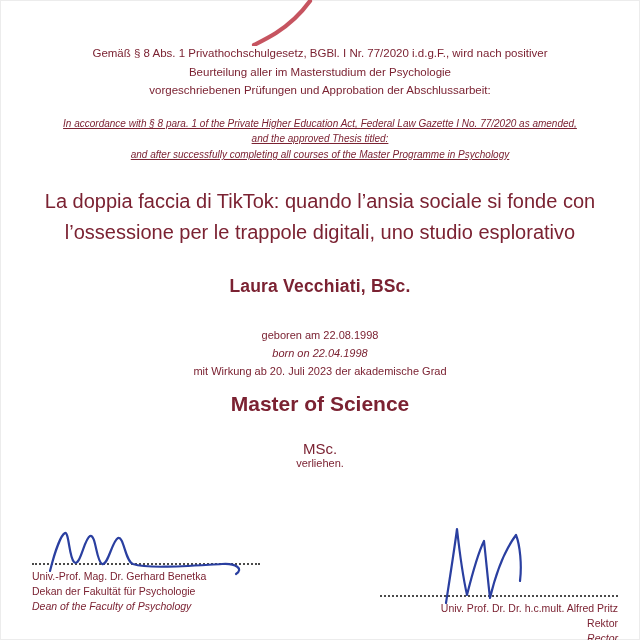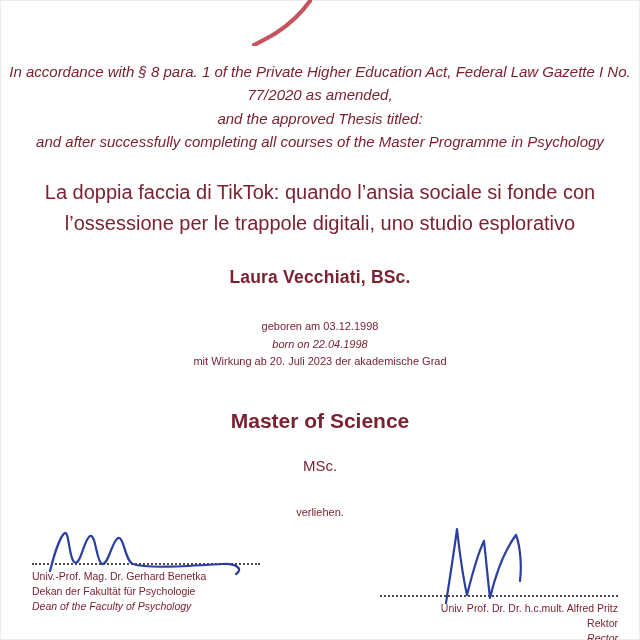--- a/index.html
+++ b/index.html
@@ -9,32 +9,32 @@
     background:#ffffff;
     font-family:"Liberation Sans",sans-serif;
     color:#7b2232;
     overflow:hidden;
     box-shadow:inset 0 0 0 1px #ececec;
   }
   .flourish{position:absolute;top:0;left:246px;}
   .content{padding-top:44px;text-align:center;}
   .small{font-size:11.5px;line-height:1.62;}
   .italic{font-style:italic;}
-  .legal-en{font-size:15px;line-height:1.55;margin-top:16px;}
+  .legal-en{font-size:10px;line-height:1.55;margin-top:16px;text-decoration:underline;}
   .legal-de{margin:0 20px;}
   .thesis{
     font-size:20px;line-height:1.55;
     max-width:575px;margin:24px auto 0 auto;
   }
   .grad-name{font-size:17.5px;font-weight:bold;margin-top:28px;letter-spacing:.2px;}
   .born{margin-top:30px;font-size:11px;line-height:1.6;}
   .award{font-size:11px;line-height:1.6;}
-  .degree{font-size:21px;font-weight:bold;margin-top:38px;}
+  .degree{font-size:21px;font-weight:bold;margin-top:12px;}
   .msc{font-size:15px;margin-top:24px;}
-  .conferred{font-size:11px;margin-top:32px;}
+  .conferred{font-size:11px;}
   .signatures{
     position:absolute;left:0;right:0;bottom:-6px;
     display:flex;justify-content:space-between;
     padding:0 22px 0 32px;
   }
   .sig-block{font-size:10.5px;line-height:1.42;color:#7b2232;}
   .sig-left{width:240px;text-align:left;}
   .sig-right{width:245px;text-align:right;}
   .sig-svg{display:block;}
   .sig-left .sig-svg{margin:0 0 -14px 4px;}
@@ -48,33 +48,38 @@
 <body>
 
 <div class="page">
 
   <svg class="flourish" width="78" height="46" viewBox="0 0 78 46">
     <path d="M64,1 C56,12 44,24 30,33 C22,38 14,42 8,45" fill="none" stroke="#c14553" stroke-width="4.2" stroke-linecap="round" opacity="0.92"></path>
   </svg>
 
   <div class="content">
 
+    <div class="small legal-de">
+      <div>Gemäß § 8 Abs. 1 Privathochschulgesetz, BGBl. I Nr. 77/2020 i.d.g.F., wird nach positiver</div>
+      <div>Beurteilung aller im Masterstudium der Psychologie</div>
+      <div>vorgeschriebenen Prüfungen und Approbation der Abschlussarbeit:</div>
+    </div>
 
     <div class="legal-en italic">
       <div>In accordance with § 8 para. 1 of the Private Higher Education Act, Federal Law Gazette I No. 77/2020 as amended,</div>
       <div>and the approved Thesis titled:</div>
       <div>and after successfully completing all courses of the Master Programme in Psychology</div>
     </div>
 
     <div class="thesis">La doppia faccia di TikTok: quando l’ansia sociale si fonde con l’ossessione per le trappole digitali, uno studio esplorativo</div>
 
     <div class="grad-name">Laura Vecchiati, BSc.</div>
 
     <div class="born">
-      <div>geboren am 03.12.1998</div>
+      <div>geboren am 22.08.1998</div>
       <div class="italic">born on 22.04.1998</div>
     </div>
 
     <div class="award">
       <div>mit Wirkung ab 20. Juli 2023 der akademische Grad</div>
     </div>
 
     <div class="degree">Master of Science</div>
     <div class="msc">MSc.</div>
 

